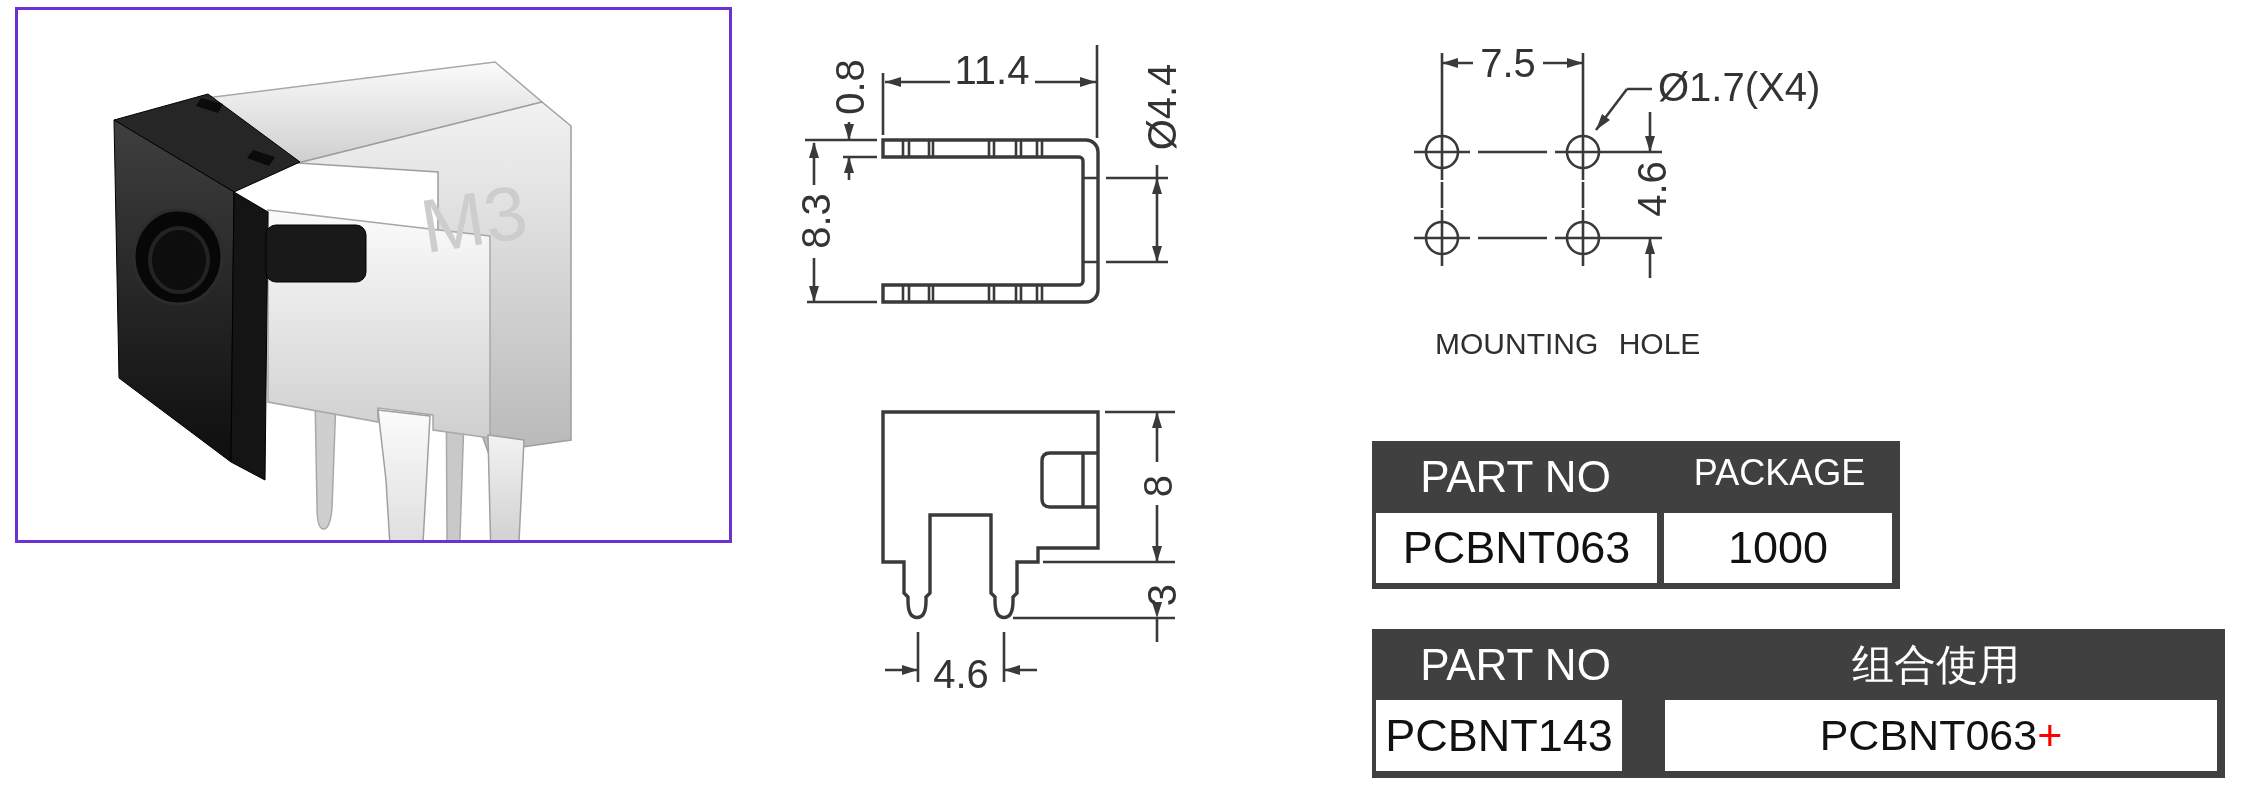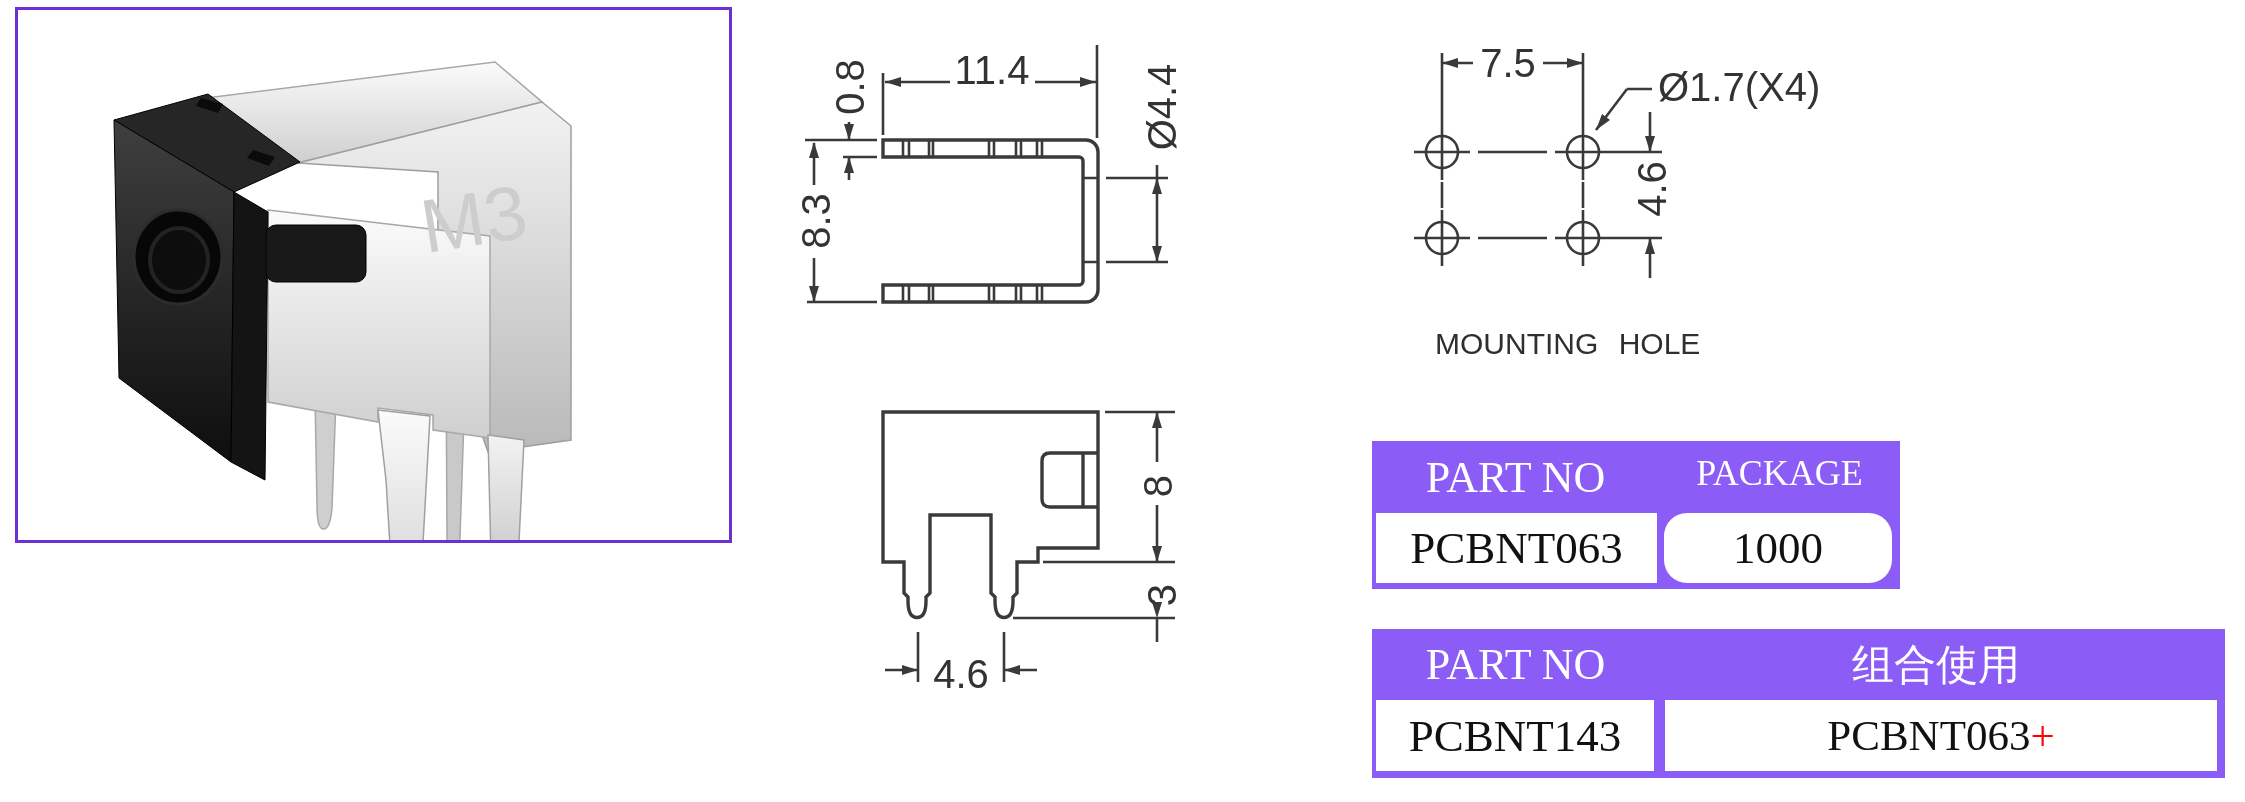--- a/index.html
+++ b/index.html
@@ -13,34 +13,34 @@
   .drawings path,.drawings line,.drawings circle{stroke:#3a3a3a;fill:none;}
   .outline{stroke-width:3.4px;}
   .thin{stroke-width:2.6px;}
   .arrow{fill:#3a3a3a;stroke:none;}
   .drawings text{font-family:"Liberation Sans",sans-serif;font-size:40px;fill:#333;stroke:none;}
   .photo-svg text{font-family:"Liberation Sans",sans-serif;}
   
   .mounting-title{position:absolute;left:1422px;top:327px;font-size:30px;color:#2f2f2f;
                   letter-spacing:0px;word-spacing:12px;white-space:nowrap;margin-left:13px;}
   
-  .ptable{position:absolute;background:#8b5cf6;font-family:Liberation Serif, serif;}
+  .ptable{position:absolute;background:#404040;}
   .ptable .hdr{position:absolute;top:0;display:flex;align-items:center;justify-content:center;
                color:#fff;white-space:nowrap;}
   .ptable .cell{position:absolute;background:#ffffff;display:flex;align-items:center;
                 justify-content:center;color:#111;white-space:nowrap;}
   .t1{left:1372px;top:441px;width:528px;height:148px;}
   .t1 .h1{left:0;width:287px;height:72px;font-size:44px;}
   .t1 .h2{left:287px;width:241px;height:64px;font-size:36px;}
   .t1 .c1{left:4px;top:72px;width:281px;height:70px;font-size:45px;}
-  .t1 .c2{left:292px;top:72px;width:228px;height:70px;font-size:45px;border-radius:23px;}
+  .t1 .c2{left:292px;top:72px;width:228px;height:70px;font-size:45px;}
   .t2{left:1372px;top:629px;width:853px;height:149px;}
   .t2 .h1{left:0;width:287px;height:71px;font-size:44px;}
   .t2 .h2{left:281px;width:566px;height:71px;font-size:42px;}
-  .t2 .c1{left:4px;top:71px;width:278px;height:71px;font-size:45px;}
+  .t2 .c1{left:4px;top:71px;width:246px;height:71px;font-size:45px;}
   .t2 .c2{left:293px;top:71px;width:552px;height:71px;font-size:43px;}
   .plus-red{color:#FF0000;}
 </style>
 </head>
 <body>
 
 <div class="page">
 
   <div class="photo-box">
     <svg class="photo-svg" width="711" height="530" viewBox="0 0 711 530">

